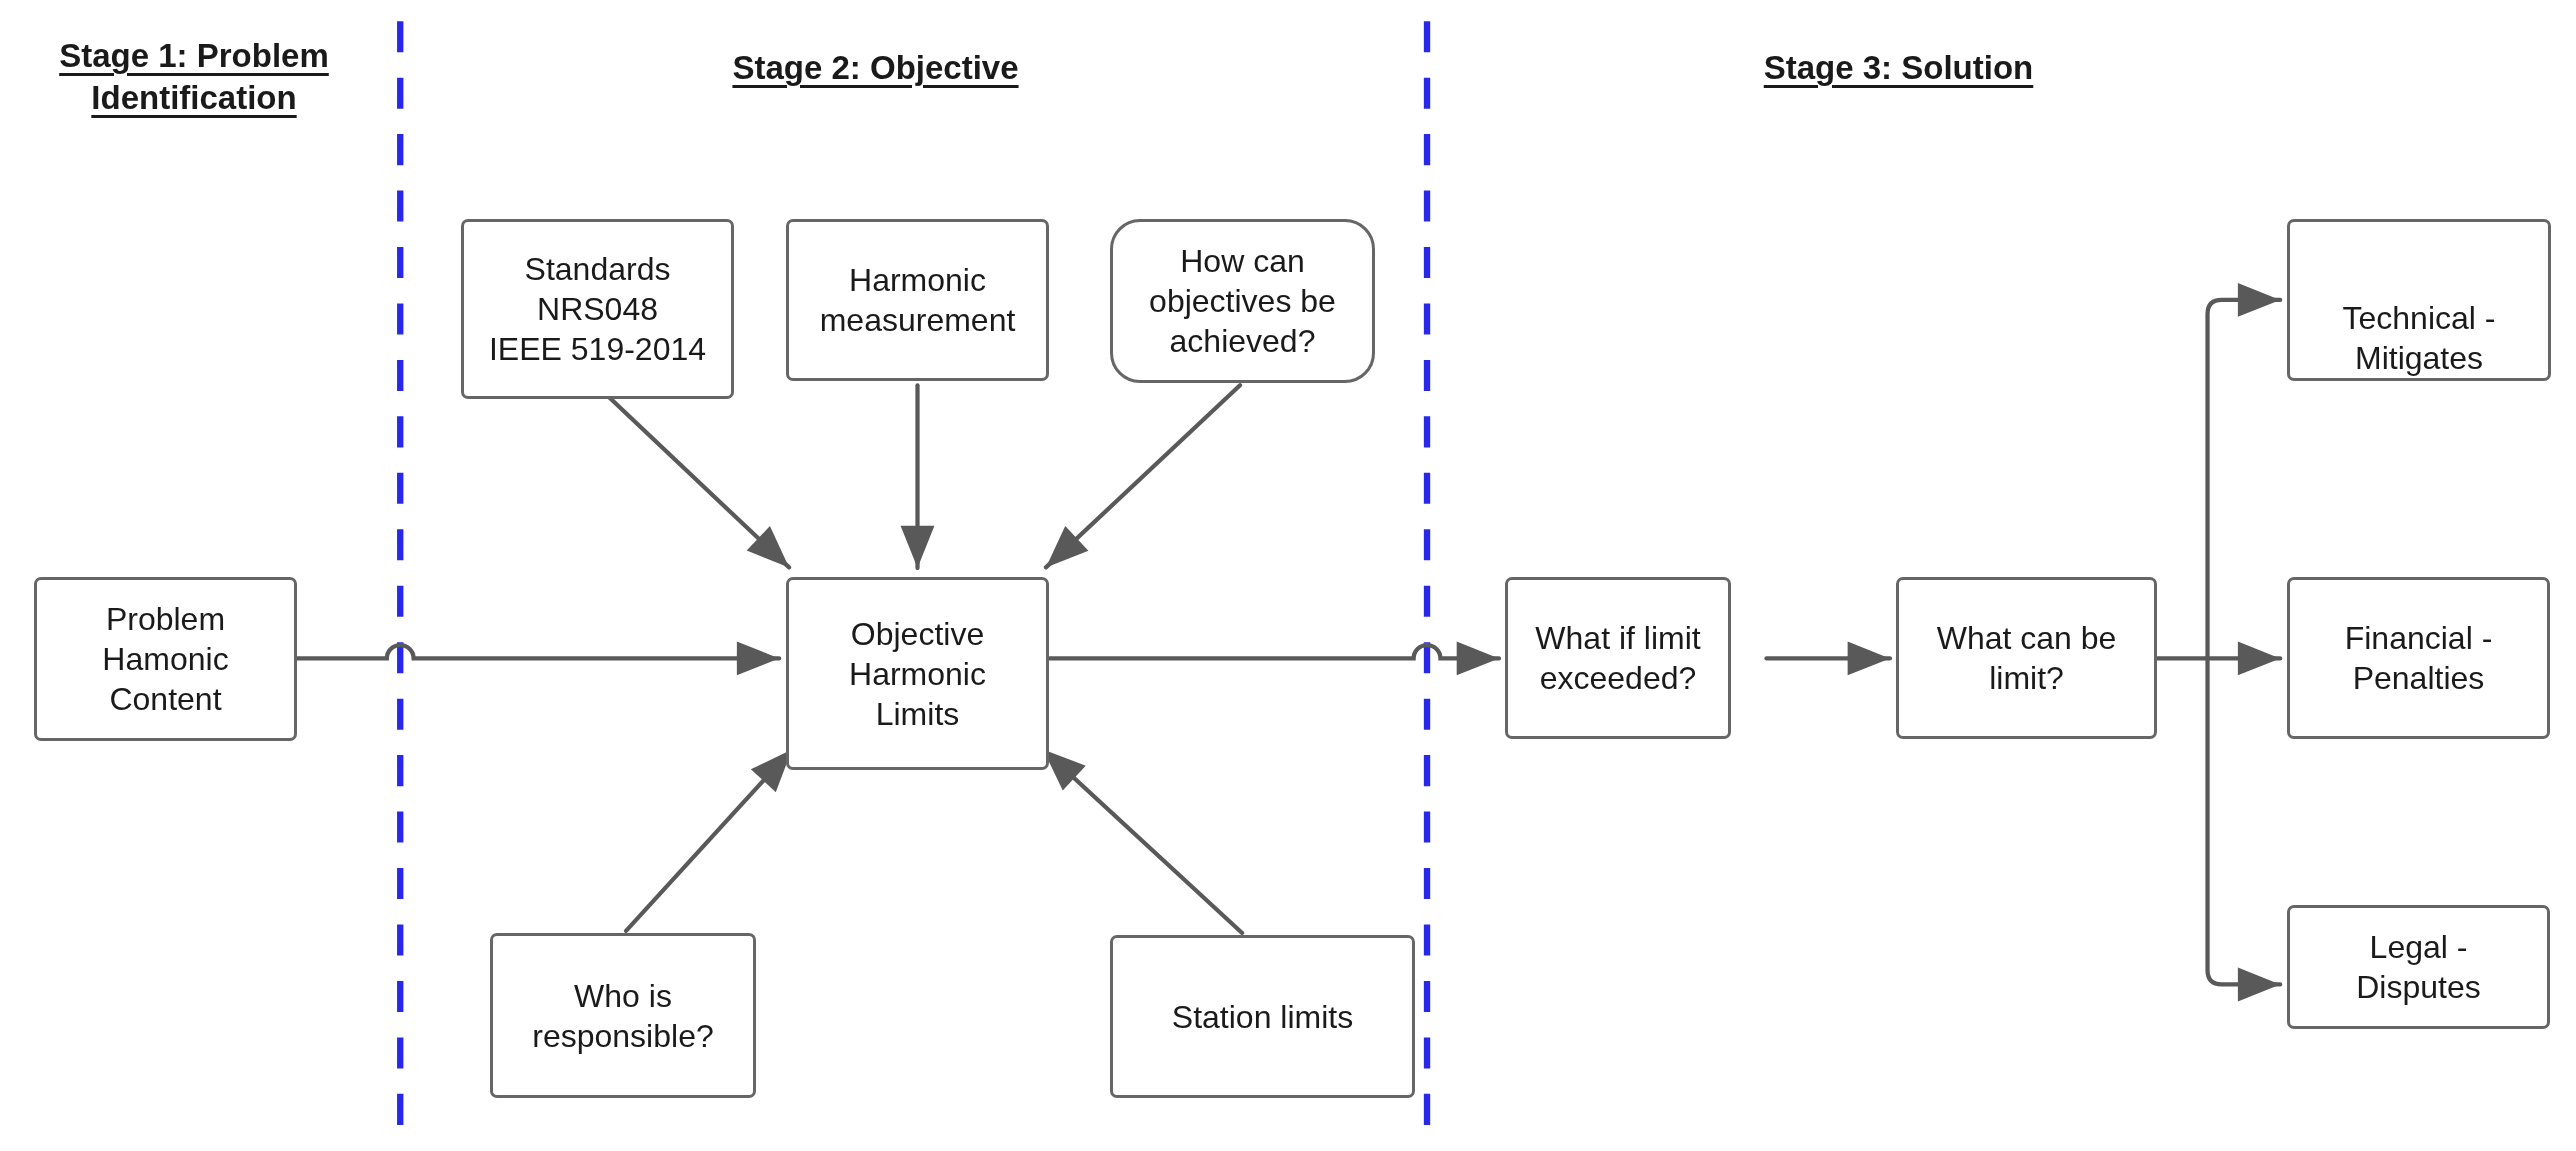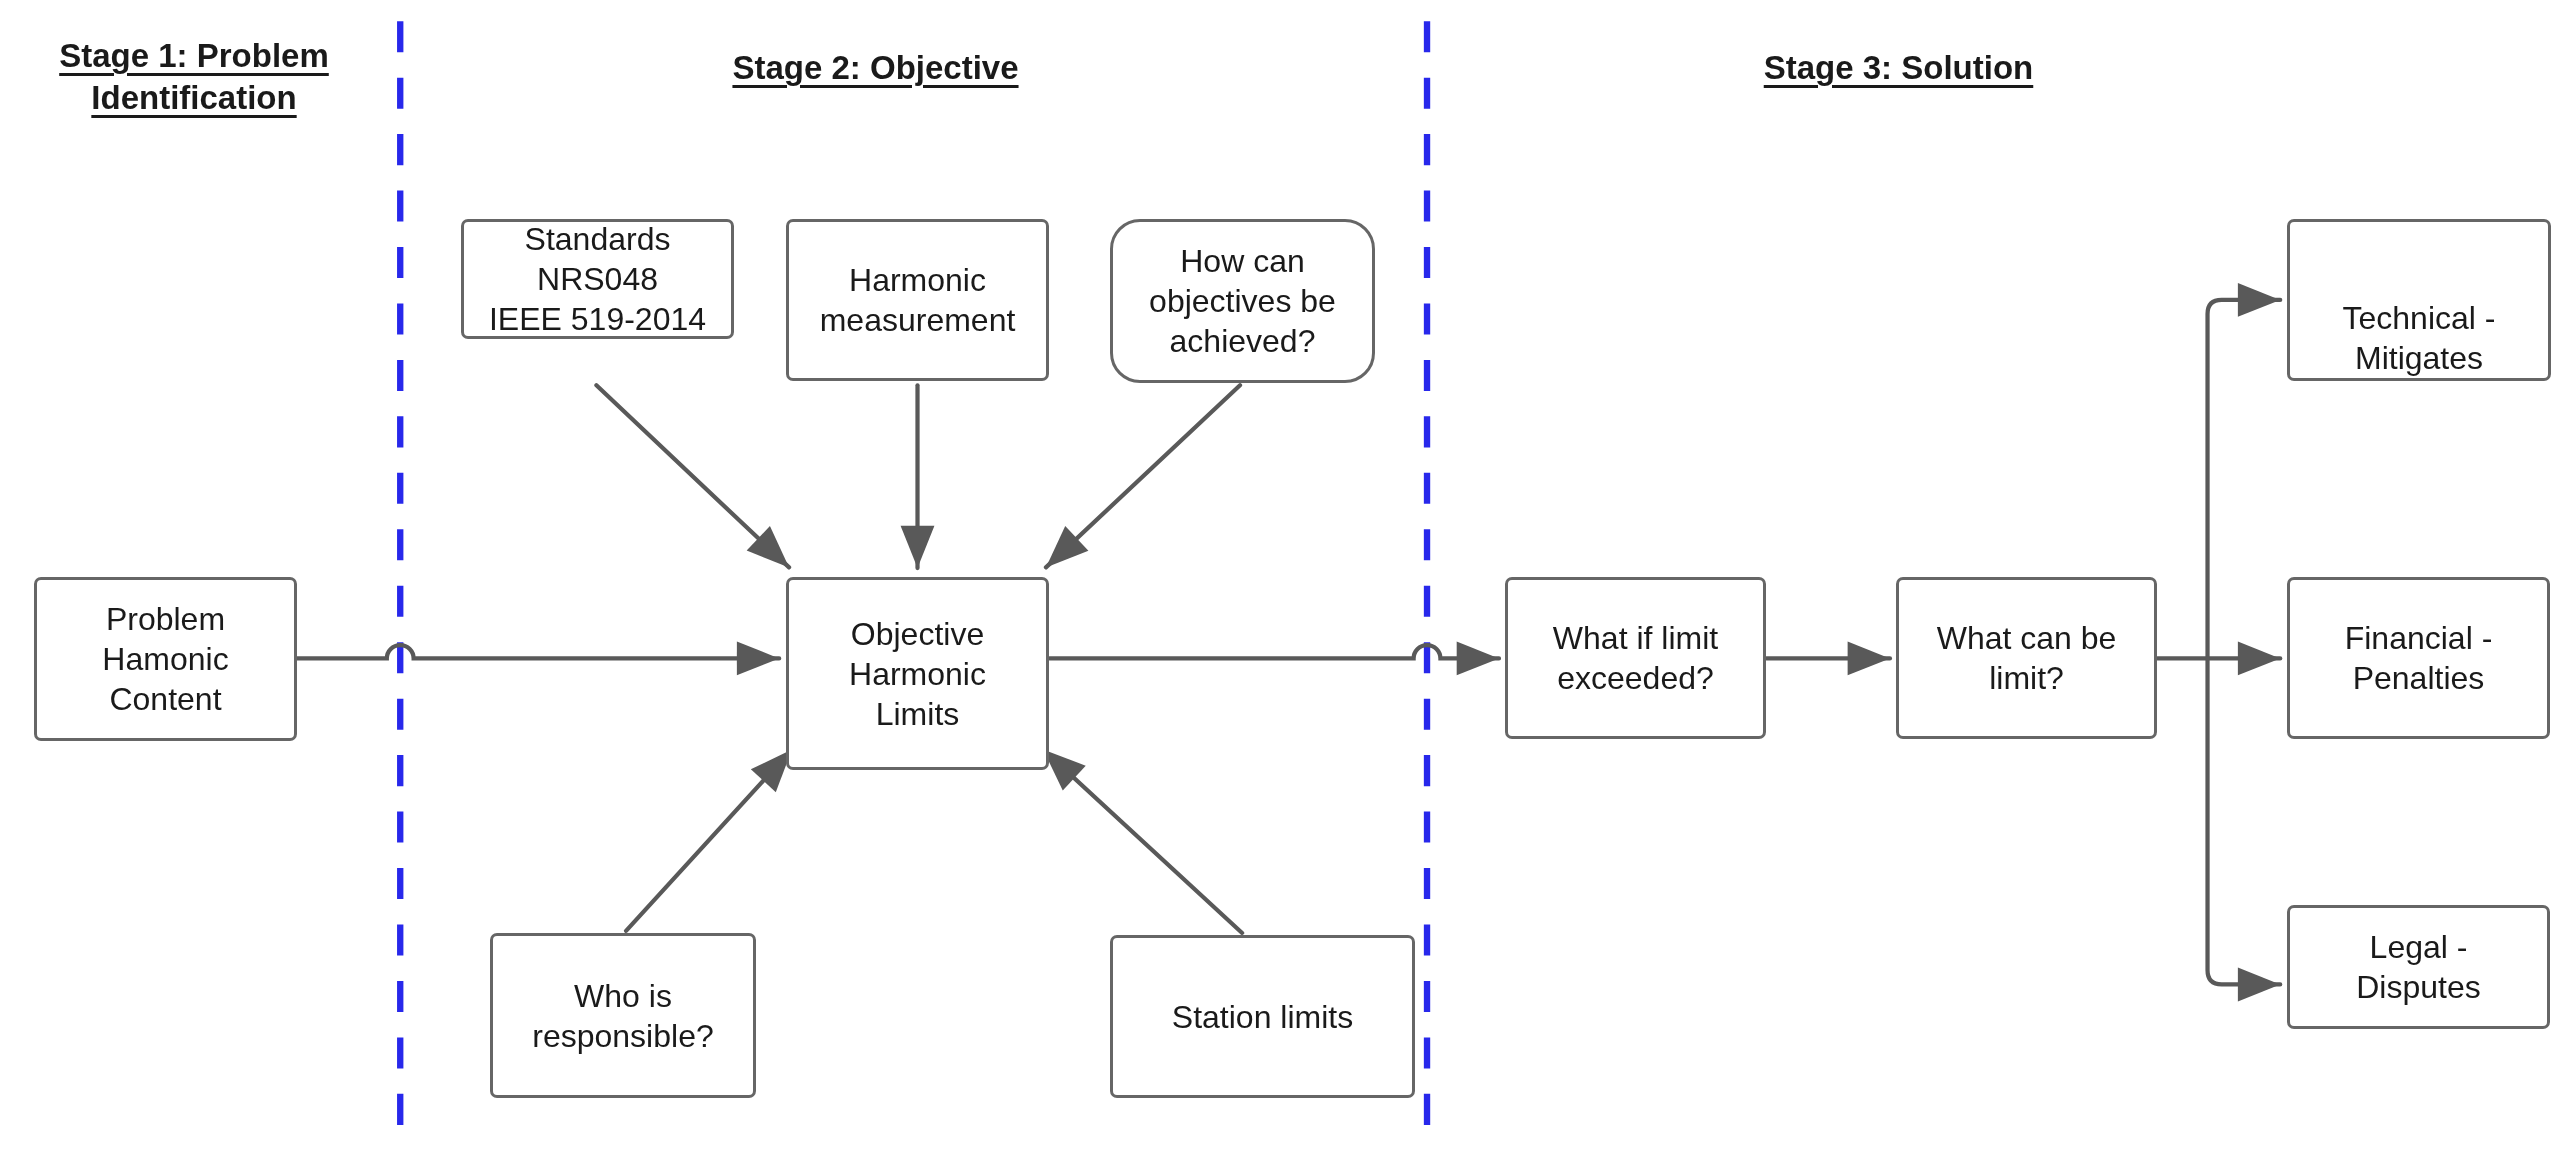--- a/index.html
+++ b/index.html
@@ -29,27 +29,27 @@
   #hdr-stage3{left:1722px;top:47px;width:353px;}
   .box{
     position:absolute;box-sizing:border-box;background:#ffffff;
     border:3.5px solid var(--box-border-gray);border-radius:7px;
     display:flex;align-items:center;justify-content:center;
   }
   .box-label{
     text-align:center;font-size:32px;line-height:40px;white-space:pre-line;
   }
   #box-problem     {left:34px;  top:577px; width:263px;height:164px;}
-  #box-standards   {left:461px; top:219px; width:273px;height:120px;}
+  #box-standards   {left:461px; top:219px; width:273px;height:180px;}
   #box-measurement {left:786px;top:219px; width:263px;height:162px;}
   #box-how         {left:1110px;top:219px; width:265px;height:164px;border-radius:30px;}
   #box-objective   {left:786px;top:577px; width:263px;height:193px;}
   #box-responsible {left:490px; top:933px;width:266px;height:165px;}
   #box-station     {left:1110px;top:935px;width:305px;height:163px;}
-  #box-exceeded    {left:1505px;top:577px; width:261px;height:162px;}
+  #box-exceeded    {left:1505px;top:577px; width:226px;height:162px;}
   #box-done        {left:1896px;top:577px; width:261px;height:162px;}
   #box-technical   {left:2287px;top:219px; width:264px;height:162px;align-items:flex-end;}
   #box-financial   {left:2287px;top:577px; width:263px;height:162px;}
   #box-legal       {left:2287px;top:905px;width:263px;height:124px;}
 </style>
 </head>
 <body>
 
 <div id="canvas">
 

